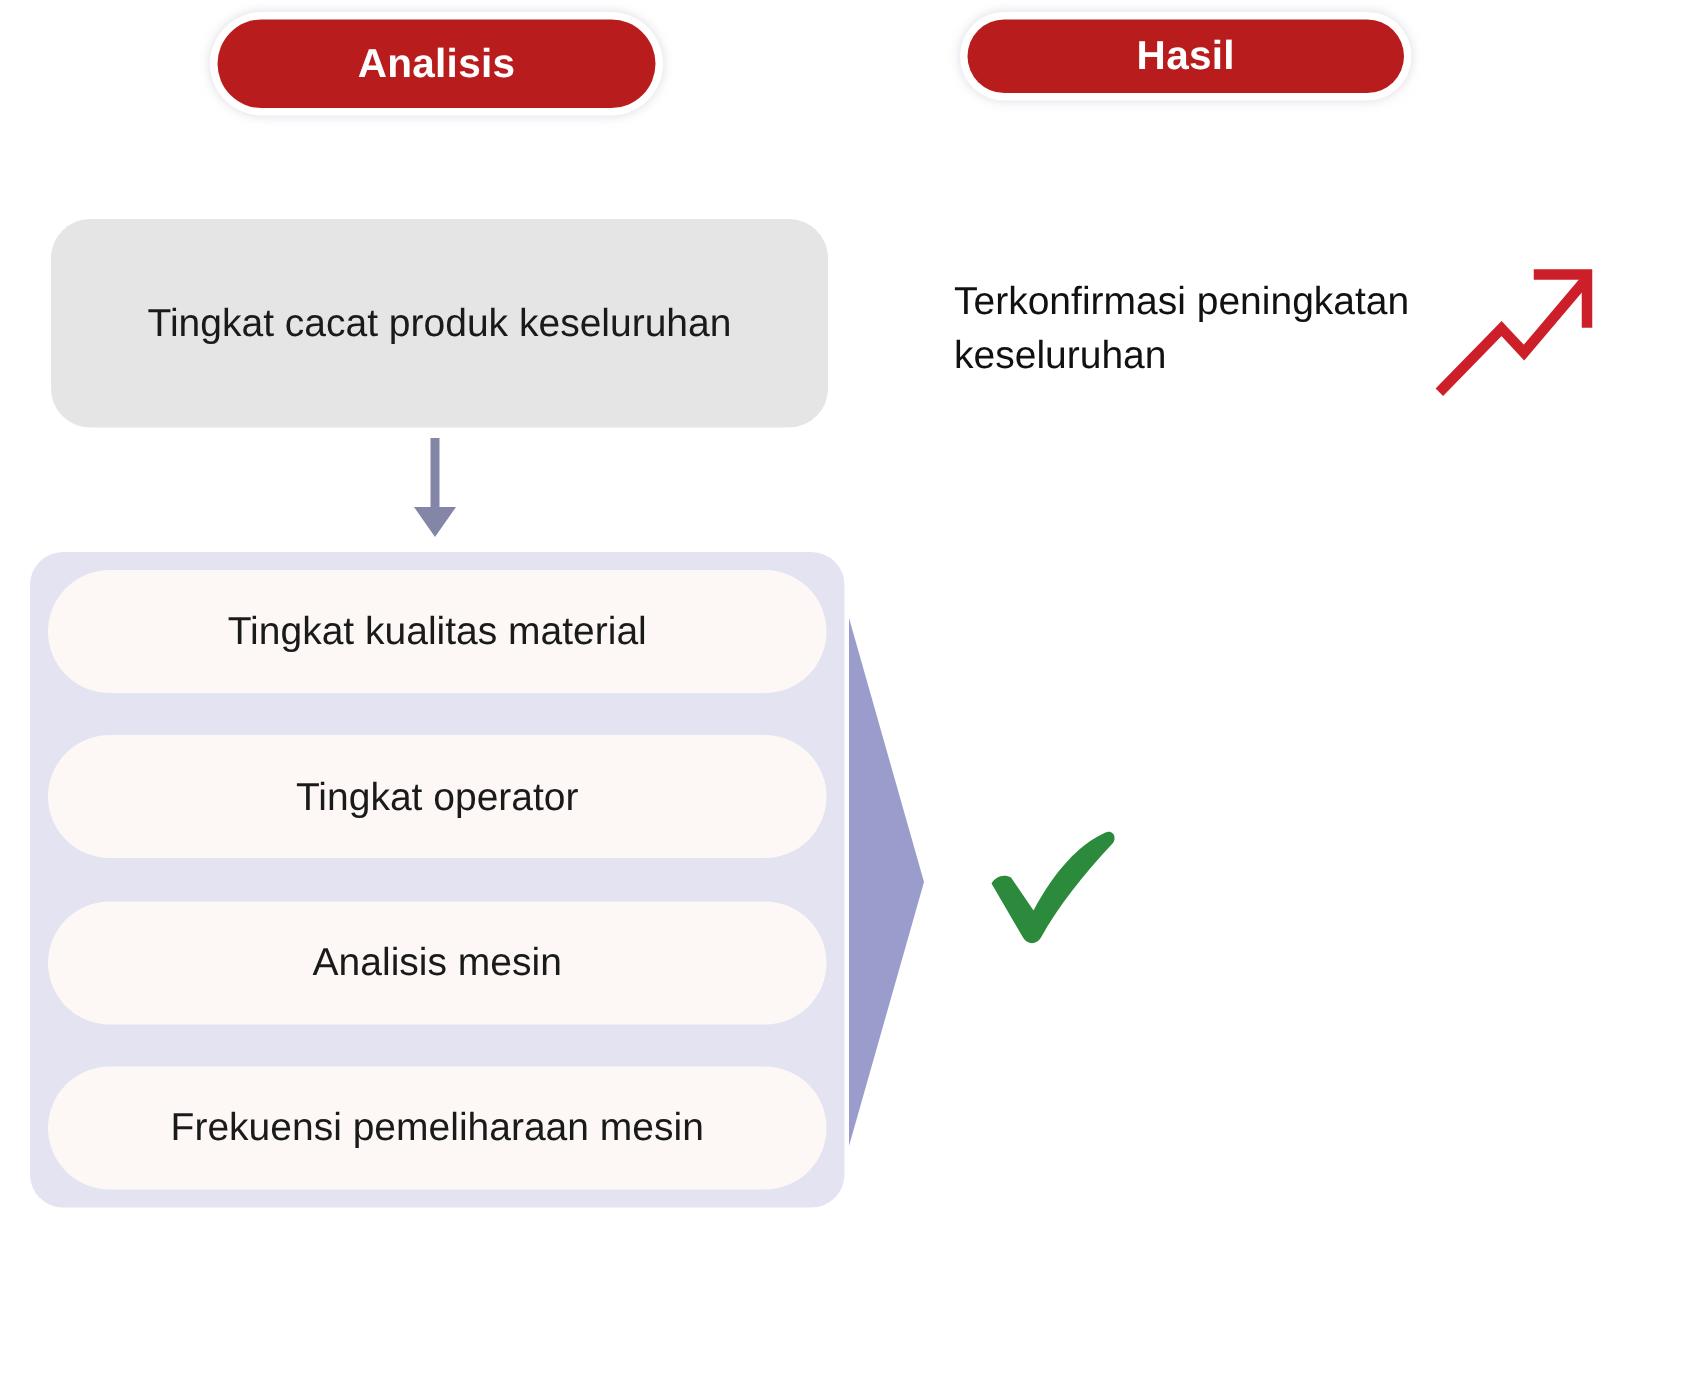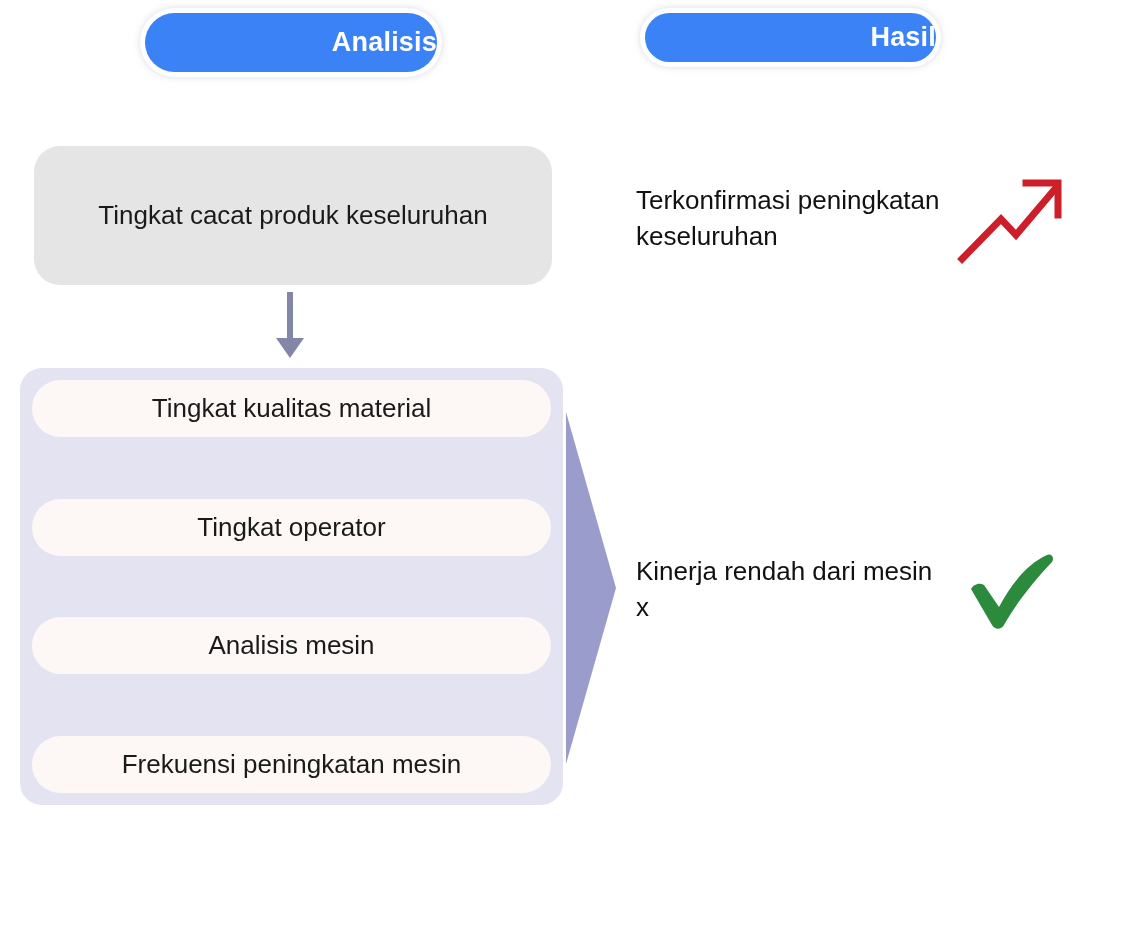--- a/index.html
+++ b/index.html
@@ -21,22 +21,22 @@
   .canvas {
     position: absolute;
     inset: 0;
   }
 
   
   .header-pill {
     position: absolute;
     display: flex;
     align-items: center;
-    justify-content: flex-end;
-    background: #3b82f6;
+    justify-content: center;
+    background: #b91c1c;
     border-radius: 999px;
     box-shadow: 0 0 0 5px #ffffff, 0 0 7px 5px rgba(190,190,210,0.55);
     color: #ffffff;
     font-size: 27px;
     font-weight: 700;
     letter-spacing: 0.2px;
   }
   #pill-analisis {
     left: 145px;
     top: 13px;
@@ -90,21 +90,21 @@
     height: 437px;
     background: #e3e3f1;
     border-radius: 22px;
     box-sizing: border-box;
     padding: 12px;
     display: flex;
     flex-direction: column;
     justify-content: space-between;
   }
   .factor-pill {
-    height: 57px;
+    height: 82px;
     background: #fdf8f5;
     border-radius: 999px;
     display: flex;
     align-items: center;
     justify-content: center;
     text-align: center;
     padding: 0 18px;
     box-sizing: border-box;
   }
   .factor-pill .pill-text {
@@ -180,40 +180,39 @@
     <div class="factor-pill">
       <span class="pill-text">Tingkat kualitas material</span>
     </div>
     <div class="factor-pill">
       <span class="pill-text">Tingkat operator</span>
     </div>
     <div class="factor-pill">
       <span class="pill-text">Analisis mesin</span>
     </div>
     <div class="factor-pill">
-      <span class="pill-text">Frekuensi peningkatan mesin</span>
+      <span class="pill-text">Frekuensi pemeliharaan mesin</span>
     </div>
   </div>
 
   <svg id="flow-triangle" viewBox="0 0 54 352" preserveAspectRatio="none">
     <polygon points="4,0 54,176 4,352" fill="#9a9ccb"></polygon>
   </svg>
 
   <div class="result-row" id="result-row-1">
     <div class="result-text">Terkonfirmasi peningkatan keseluruhan</div>
     <div class="result-icon">
       <svg width="115" height="96" viewBox="0 0 115 96">
         <polyline points="8,88 47,48 62,64 101,18" fill="none" stroke="#cc1f2a" stroke-width="7" stroke-linecap="square" stroke-linejoin="miter"></polyline>
         <polyline points="72,12 104,12 104,44" fill="none" stroke="#cc1f2a" stroke-width="7" stroke-linecap="square" stroke-linejoin="miter"></polyline>
       </svg>
     </div>
   </div>
 
   <div class="result-row" id="result-row-2">
-    <div class="result-text">Kinerja rendah dari mesin x</div>
     <div class="result-icon">
       <svg width="96" height="82" viewBox="0 0 96 82">
         <path d="M8 40 C10 36, 16 33, 21 36 L36 58 C50 32, 66 14, 84 6 C88 4, 92 8, 89 13 C70 33, 52 56, 41 76 C38 81, 32 81, 29 76 Z" fill="#2c8a3d"></path>
       </svg>
     </div>
   </div>
 
 </div>
 
 </body></html>

